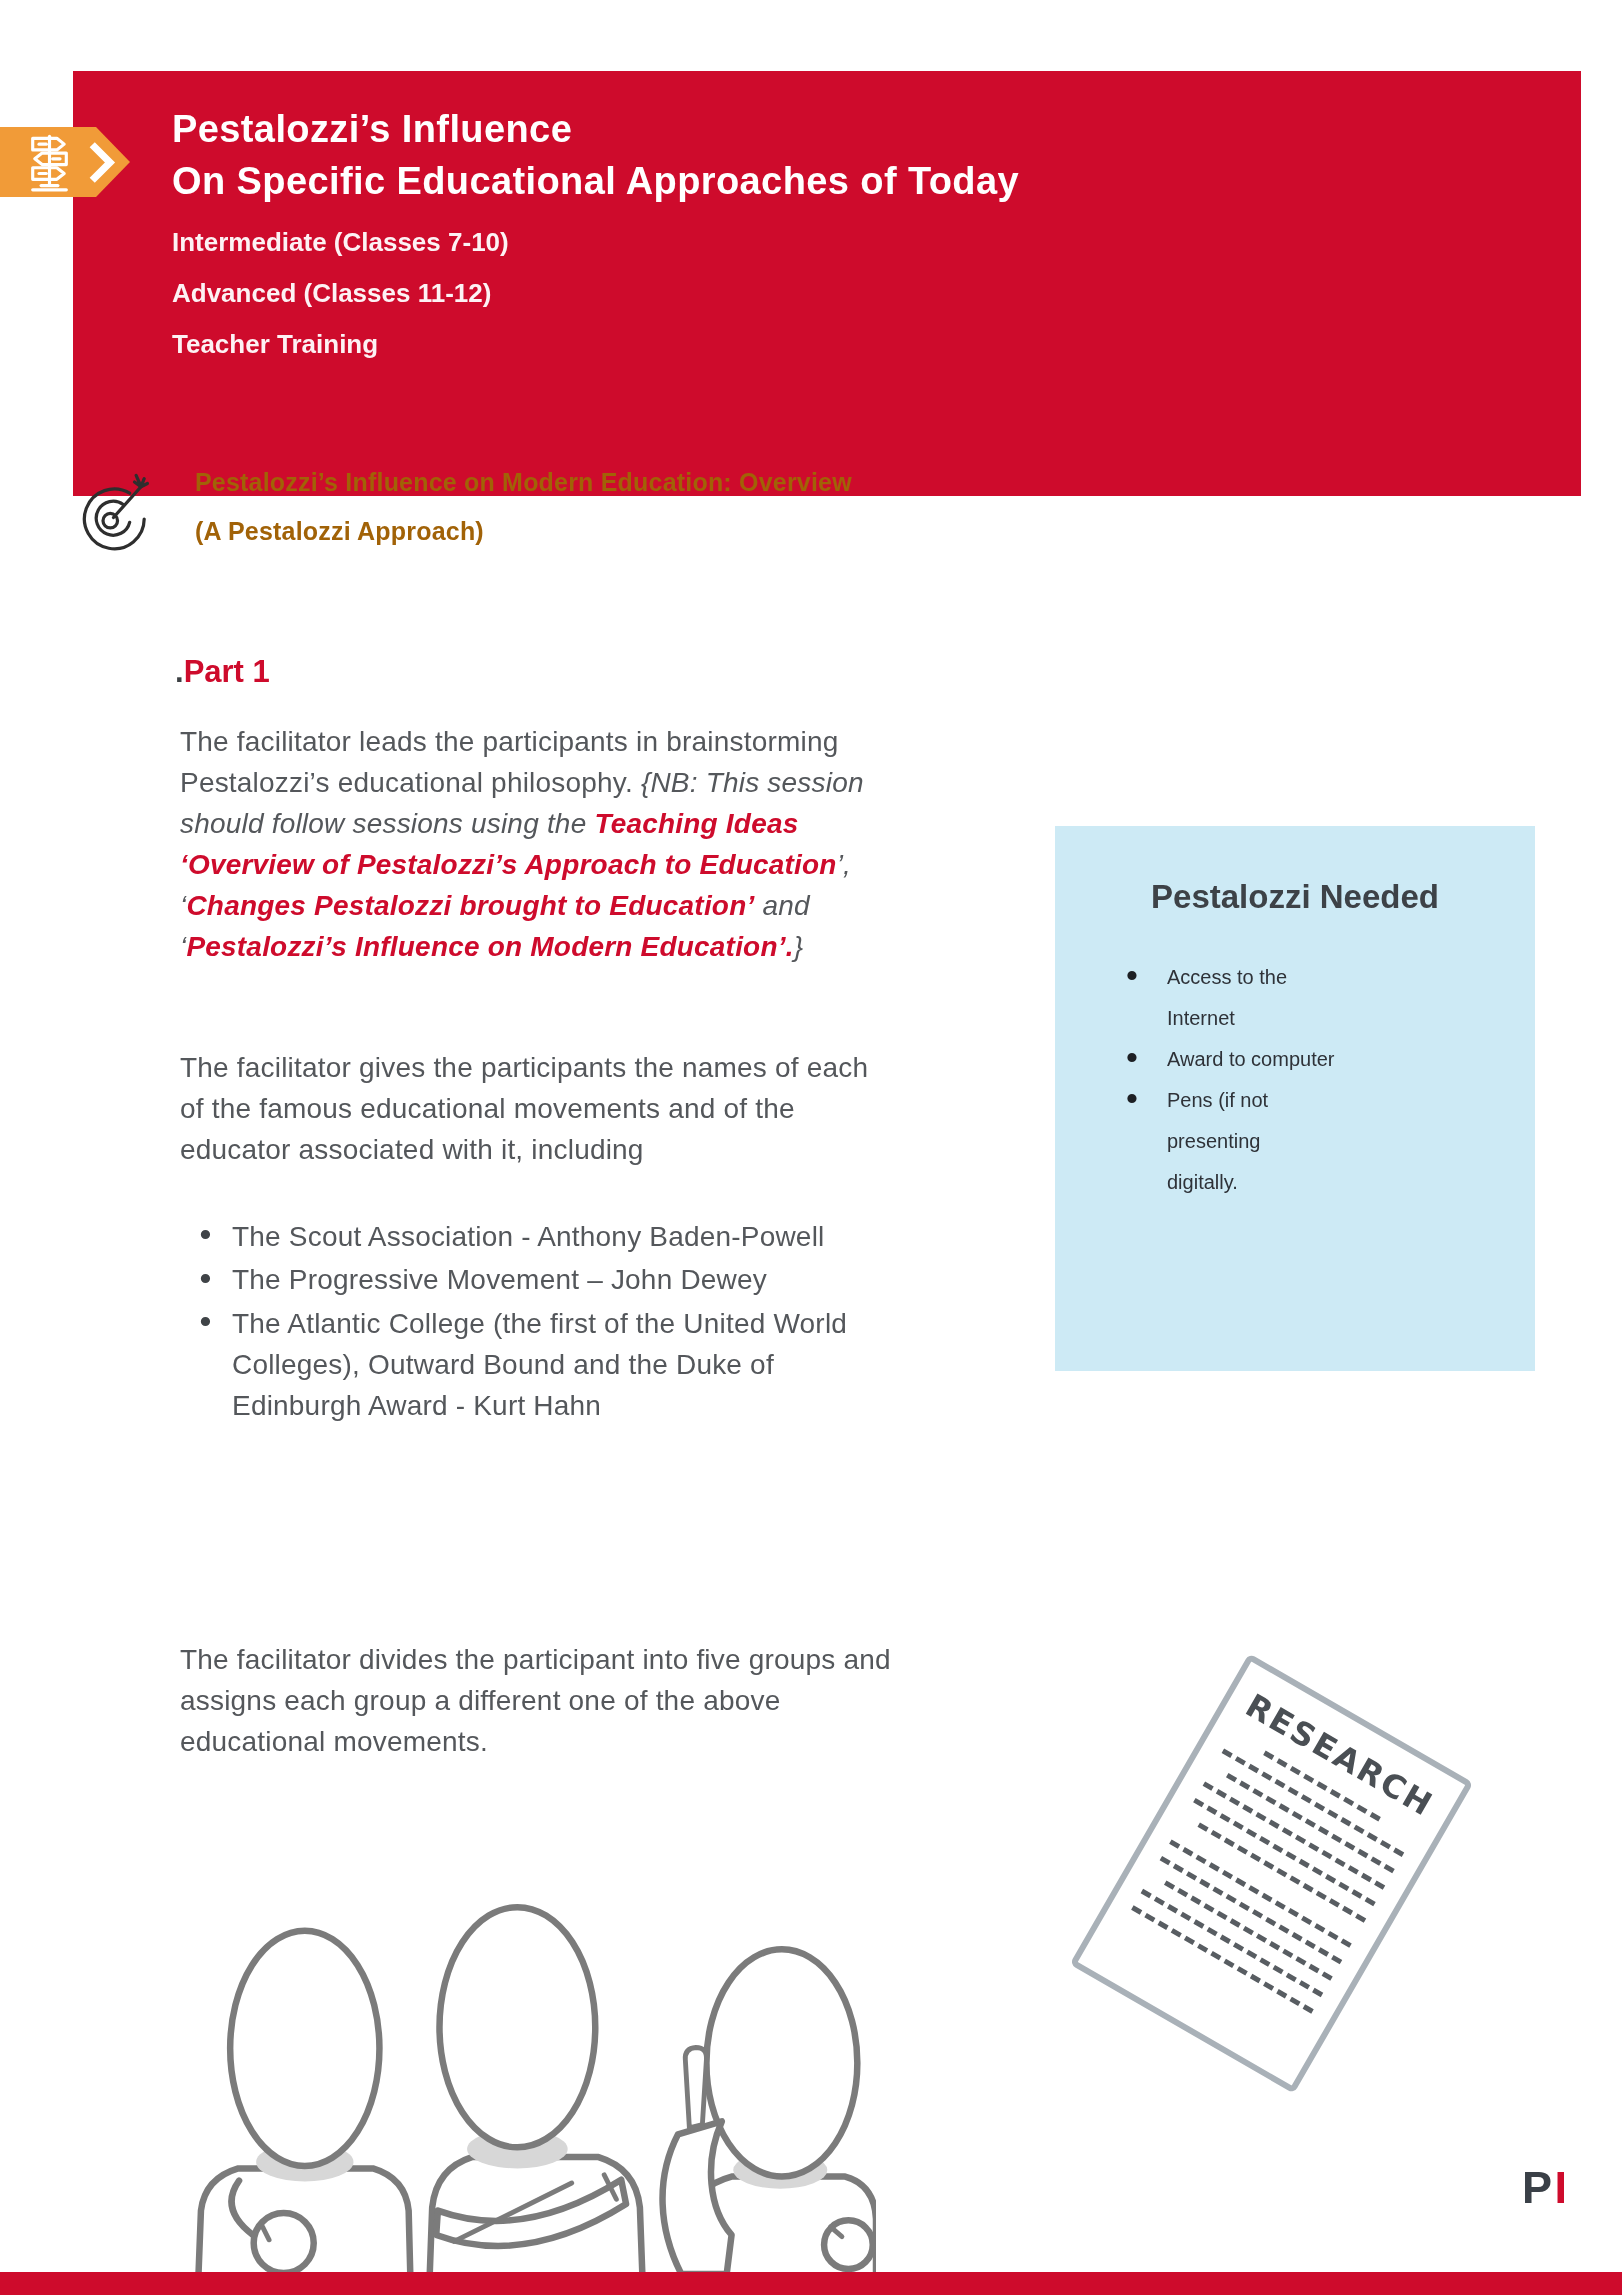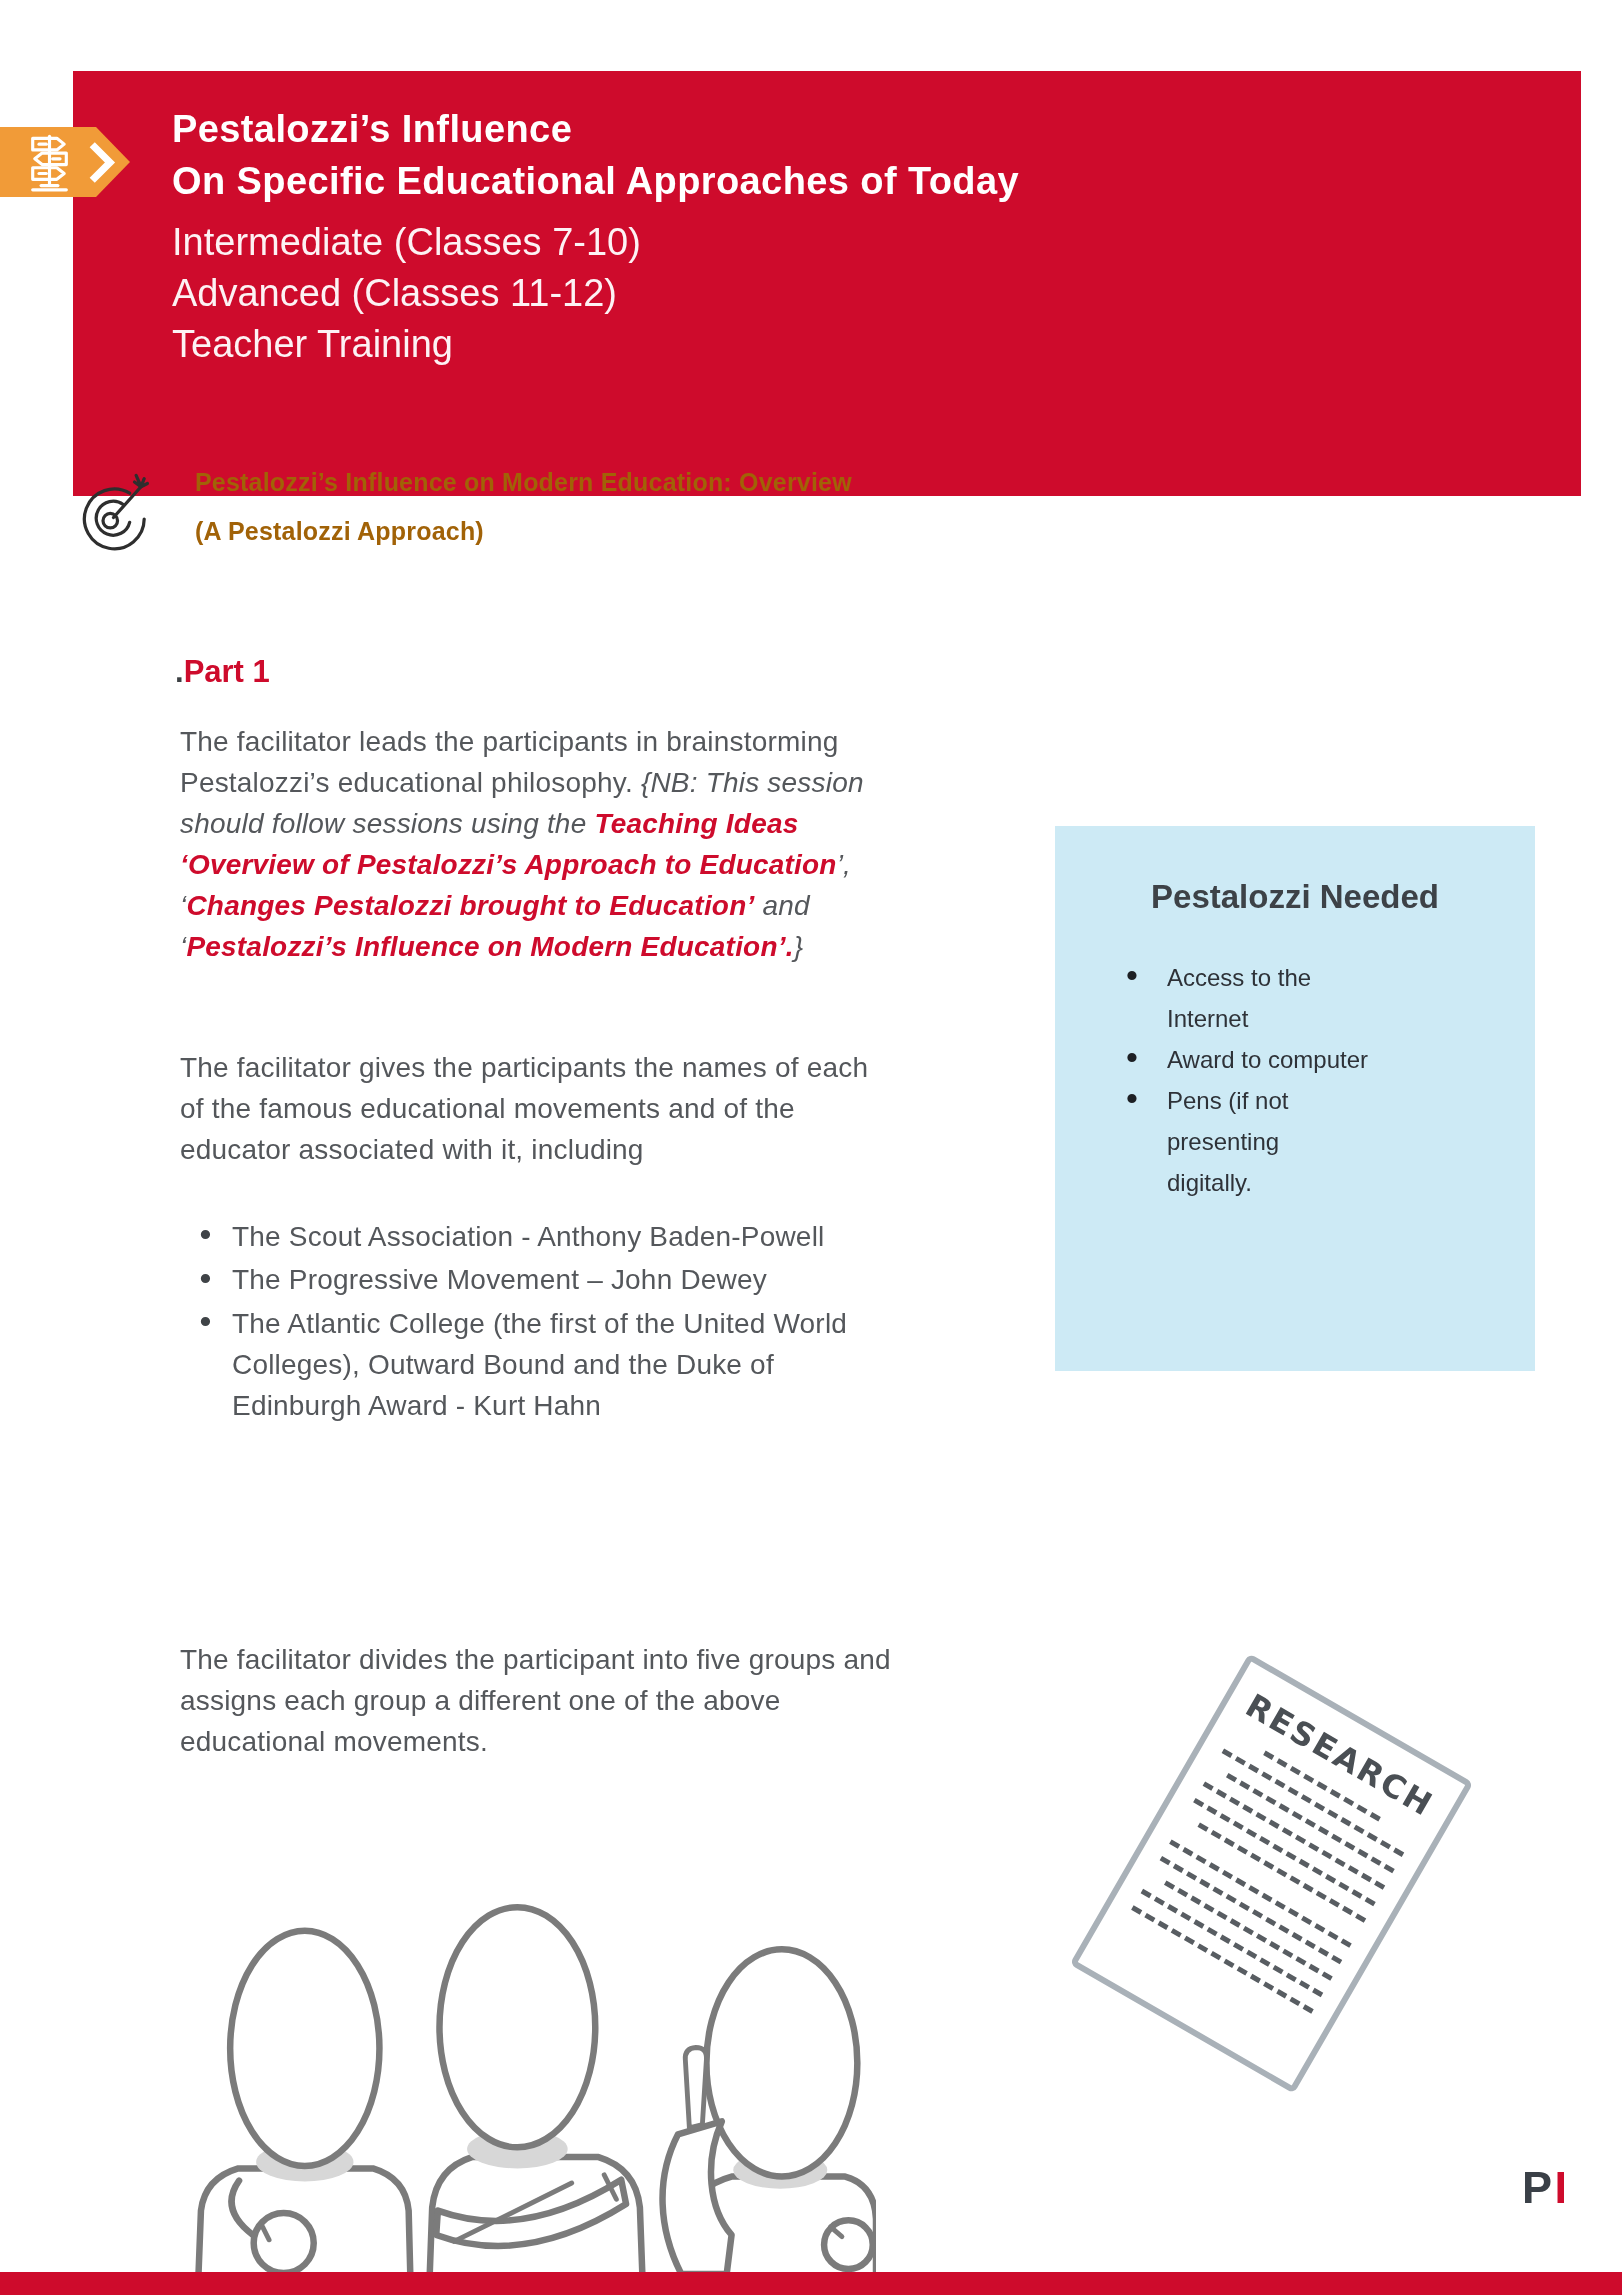--- a/index.html
+++ b/index.html
@@ -8,21 +8,21 @@
     font-family:"Liberation Sans", sans-serif;overflow:hidden;
     -webkit-font-smoothing:antialiased;
   }
   
   .red-band{
     position:absolute;left:73px;top:71px;width:1508px;height:425px;
     background:#ce0b2c;color:#ffffff;
   }
   .band-inner{padding:32px 32px 0 99px;}
   .band-title{font-size:38px;font-weight:700;line-height:52px;letter-spacing:0.4px;}
-  .band-sub{font-size:38px;font-weight:400;line-height:51px;margin-top:9.7px;color:#fdf2f4;}
+  .band-sub{font-size:26px;font-weight:700;line-height:51px;margin-top:9.7px;color:#fdf2f4;}
   
   .orange-tag{
     position:absolute;left:0;top:127px;width:130px;height:70px;
     background:#f19b38;
     clip-path:polygon(0 0,96px 0,130px 35px,96px 70px,0 70px);
   }
   .orange-tag svg{position:absolute;}
   
   .target-icon{position:absolute;left:76px;top:469px;width:75px;height:84px;}
   .overview-heading{
@@ -44,21 +44,21 @@
   .movements li{position:relative;padding-left:52px;margin:0 0 2.4px 0;}
   .movements li::before{
     content:"•";position:absolute;left:19.5px;top:-1.6px;font-size:34px;color:#3f4347;
   }
   
   .materials{
     position:absolute;left:1055px;top:826px;width:480px;height:545px;
     background:#cdeaf5;color:#2e3238;
   }
   .materials-title{text-align:center;margin-top:52px;font-size:33px;font-weight:700;color:#3d4247;}
-  .materials ul{margin:41px 0 0 71px;font-size:24px;line-height:41px;}
+  .materials ul{margin:41px 0 0 71px;font-size:20px;line-height:41px;}
   .materials li{position:relative;padding-left:41px;margin:0;}
   .materials li::before{
     content:"•";position:absolute;left:0;top:-1.6px;font-size:34px;color:#1d2024;
   }
   
   .paper{
     position:absolute;left:1142px;top:1694px;width:247px;height:347px;
     background:#ffffff;border:6.5px solid #a9b1b8;border-radius:6.5px;
     transform:rotate(30deg);
   }

